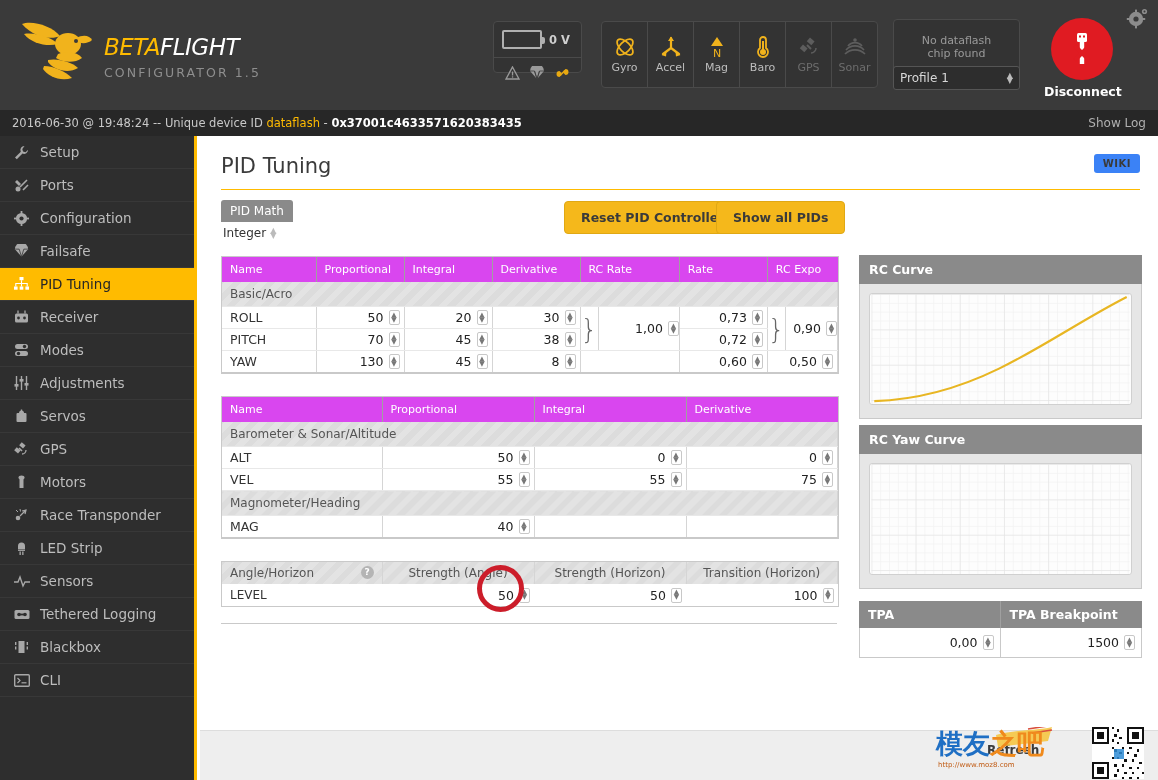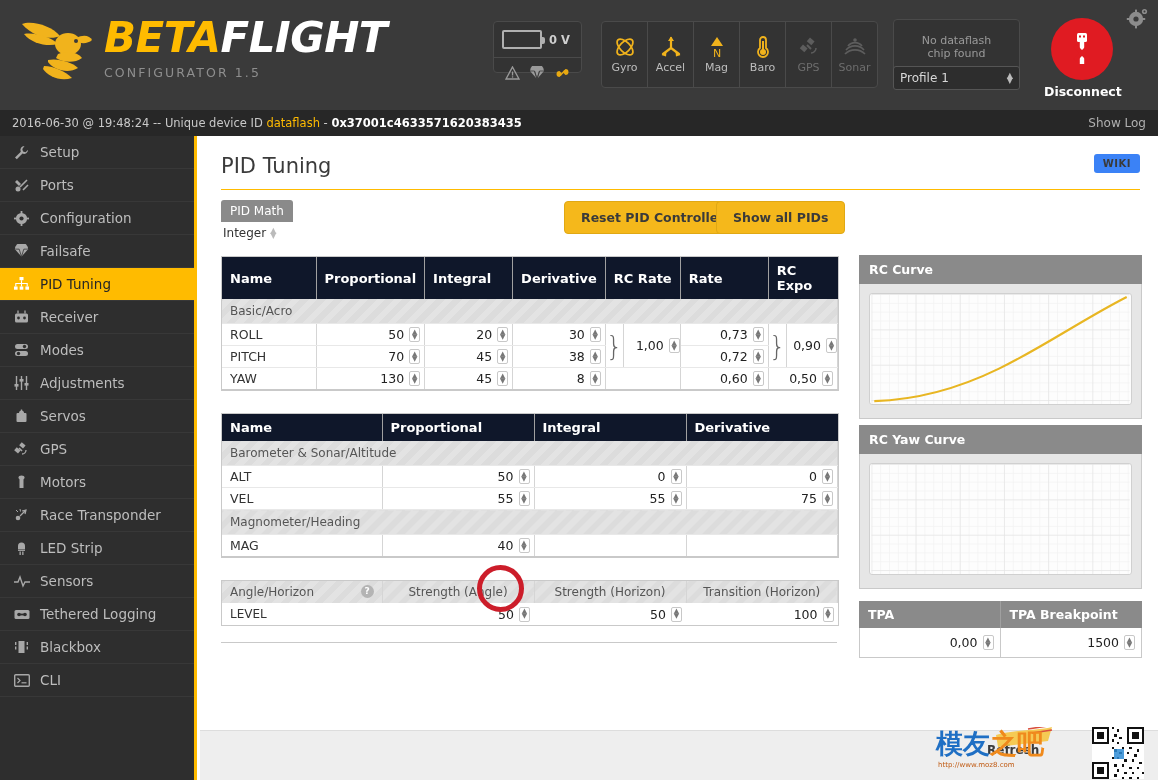--- a/index.html
+++ b/index.html
@@ -11,21 +11,21 @@
   body { position: relative; }
 
   
   .header {
     position: absolute; top: 0; left: 0; width: 1158px; height: 110px;
     background: #3a3a3a;
   }
   .logo-wrap { position: absolute; left: 18px; top: 14px; display: flex; align-items: flex-end; }
   .bee { width: 76px; height: 72px; }
   .logo-text { margin-left: 10px; margin-bottom: 6px; }
-  .logo-title { font-size: 42px; font-weight: bold; font-style: italic; letter-spacing: -0.5px; line-height: 1; }
+  .logo-title { font-size: 23px; font-weight: normal; font-style: italic; letter-spacing: -0.5px; line-height: 1; }
   .logo-beta { color: #ffbb00; }
   .logo-flight { color: #ffffff; }
   .logo-sub { color: #8e8e8e; font-size: 12.5px; letter-spacing: 2.1px; margin-top: 6px; }
 
   .hdr-box {
     position: absolute; background: #333333;
     border: 1px solid #4a4a4a; border-radius: 4px;
   }
   .batt-box { left: 493px; top: 21px; width: 89px; height: 52px; }
   .batt-top { height: 36px; display: flex; align-items: center; padding-left: 8px; border-bottom: 1px solid #4a4a4a;}
@@ -113,22 +113,22 @@
     position: absolute; top: 1px; background: #f5b81b; color: #3a3a3a;
     font-size: 12.5px; font-weight: bold; padding: 8px 16px; border-radius: 4px;
     border: 1px solid #e0a814;
   }
   .btn-reset { left: 343px; }
   .btn-showall { left: 495px; }
 
   
   .tbl { width: 616px; border-collapse: collapse; font-size: 12.5px; }
   .tbl th {
-    background: #0f172a; color: #fff; text-align: left; font-weight: bold;
-    padding: 6px 8px; border-right: 1px solid #a0a0a0; font-size: 13px;
+    background: #d946ef; color: #fff; text-align: left; font-weight: normal;
+    padding: 6px 8px; border-right: 1px solid #a0a0a0; font-size: 11px;
   }
   .tbl th:last-child { border-right: none; }
   .grp-row td {
     background: repeating-linear-gradient(-45deg, #e3e3e3, #e3e3e3 6px, #dcdcdc 6px, #dcdcdc 12px);
     color: #555; padding: 5px 8px; font-size: 12px;
   }
   .tbl td { border-right: 1px solid #d5d5d5; border-bottom: 1px solid #e8e8e8; }
   .tbl tbody tr:last-child td { border-bottom: 1px solid #c9c9c9; }
   .name-cell { padding: 3px 8px; color: #333; background: #fff; width: 94px; }
   .val-cell { background: #fff; padding: 2px 4px; }

